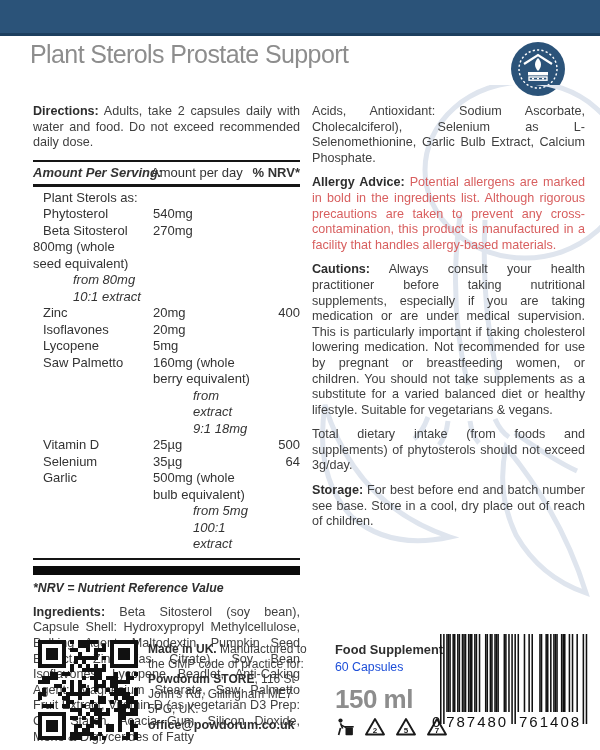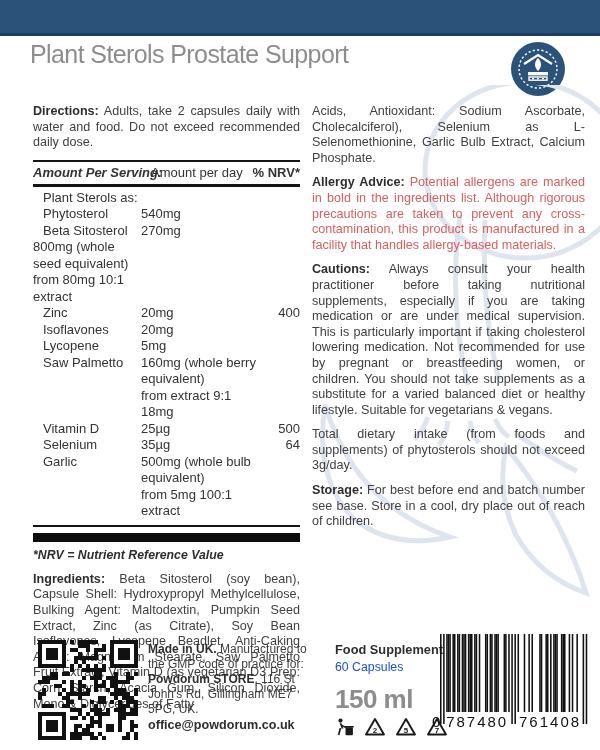--- a/index.html
+++ b/index.html
@@ -24,24 +24,24 @@
   p.par b{color:#2e2e2e;}
   .red{color:#d85f5f;}
   .red b{color:#d85f5f;}
   
   .n-table{margin-top:5px;font-size:13px;color:#333;}
   .n-header{display:grid;grid-template-columns:118px 1fr 48px;border-top:2px solid #151515;
             border-bottom:3px solid #151515;padding:3px 0 4px;white-space:nowrap;}
   .n-h1{font-weight:700;font-style:italic;}
   .n-h3{font-weight:700;text-align:right;}
   .n-body{border-bottom:2px solid #151515;padding:3px 0 5px;}
-  .t-row{display:grid;grid-template-columns:108px 1fr 38px;line-height:16.5px;}
+  .t-row{display:grid;grid-template-columns:108px 1fr 38px;line-height:16.5px;gap:12px;}
   .t-name{padding-left:10px;}
   .t-nrv{text-align:right;}
-  .t-note{}
+  .t-note{font-style:italic;margin-left:40px;}
   .black-bar{height:9px;background:#0b0b0b;margin-top:6px;}
   .nrv-note{font-size:12.3px;font-style:italic;font-weight:700;color:#2e2e2e;margin:6px 0 10px;}
   
   .footer{position:absolute;left:0;top:632px;width:548px;height:138px;}
   .qr{position:absolute;left:38px;top:8px;}
   .made{position:absolute;left:148px;top:10px;width:160px;font-size:12px;line-height:15px;}
   .made b{color:#2e2e2e;}
   .email{position:absolute;left:148px;top:86px;font-size:12.6px;font-weight:700;color:#2e2e2e;}
   .supp{position:absolute;left:335px;top:10px;}
   .supp-name{font-size:12.8px;font-weight:700;color:#2e2e2e;}

